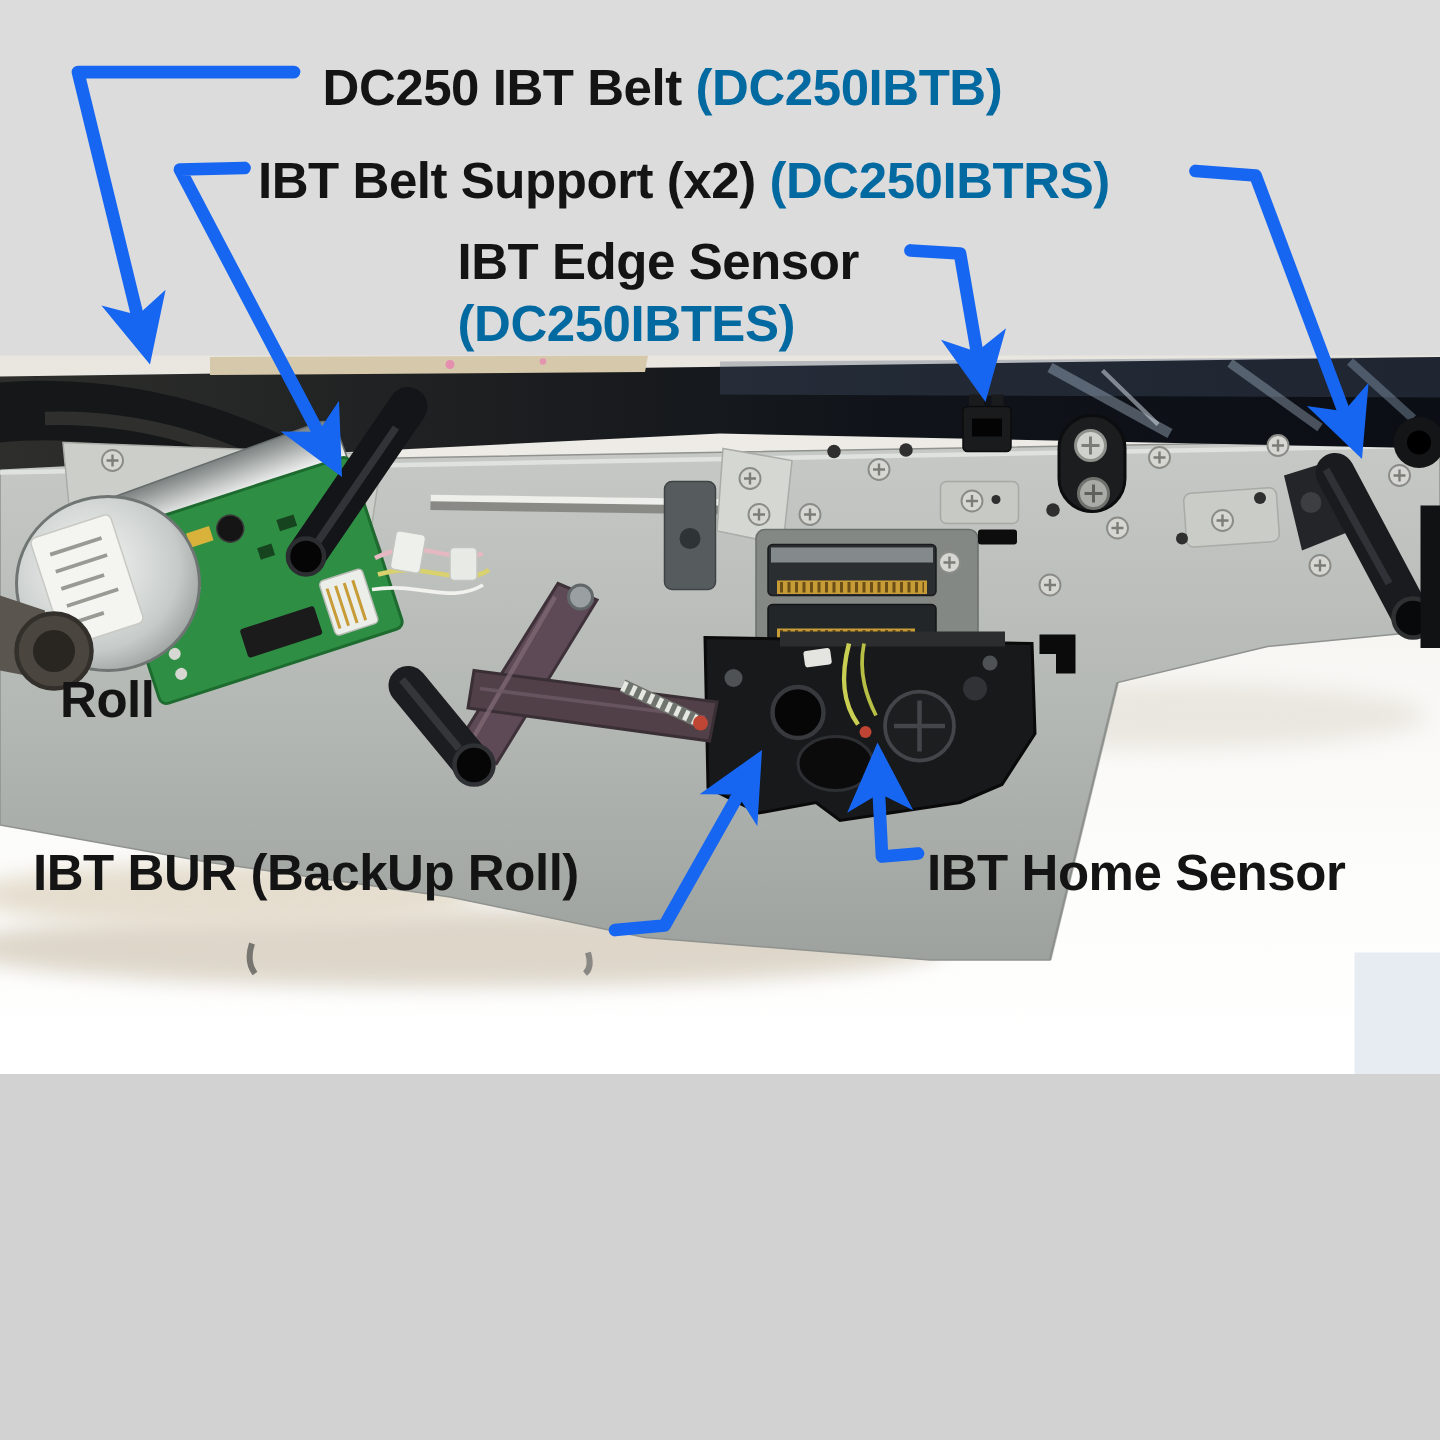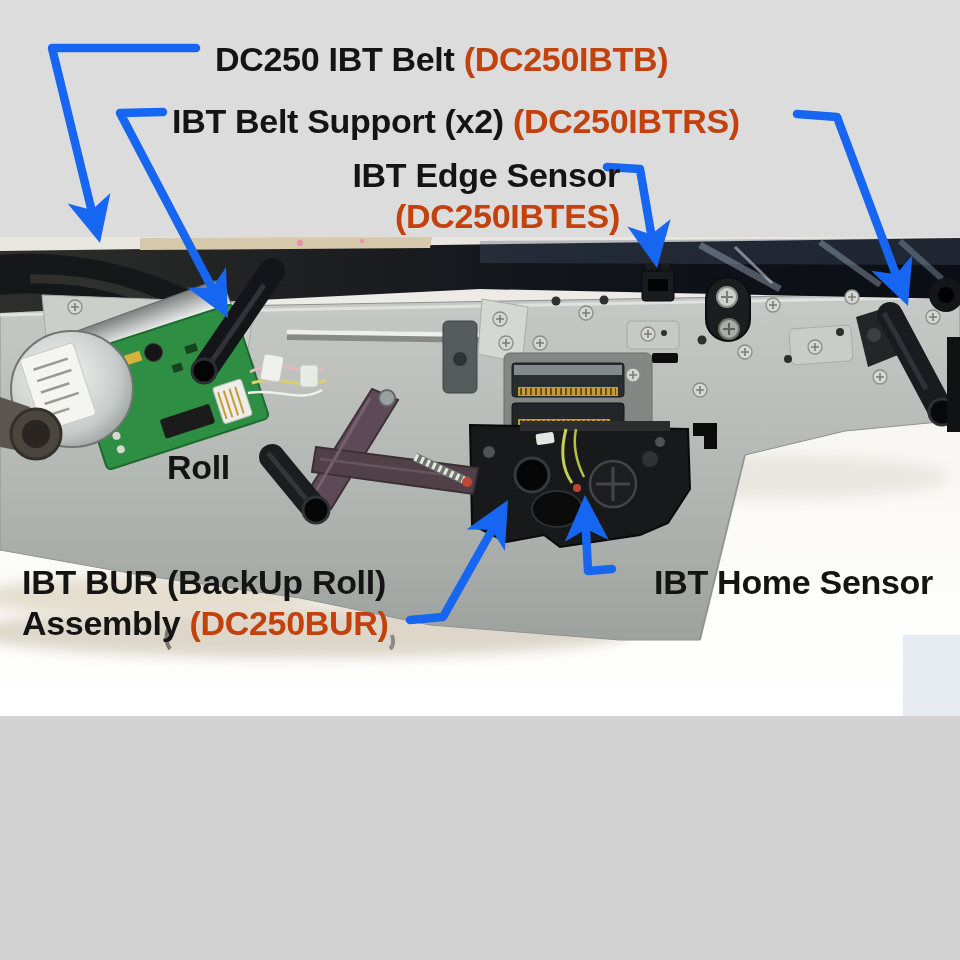--- a/index.html
+++ b/index.html
@@ -7,22 +7,22 @@
     width:960px;height:960px;position:relative;overflow:hidden;
     background:linear-gradient(180deg,#dcdcdc 0px,#dcdcdc 716px,#d2d2d2 716px,#d2d2d2 960px);
     font-family:"Liberation Sans","DejaVu Sans",sans-serif;
   }
   .photo-band{position:absolute;left:0;top:237px;width:960px;height:479px;
     background:linear-gradient(180deg,#e9e6e0 0%,#f7f6f3 40%,#fdfdfc 75%,#ffffff 100%);}
   .photo-band svg{position:absolute;left:0;top:0;}
   .overlay{position:absolute;left:0;top:0;width:960px;height:960px;pointer-events:none;}
   .label{position:absolute;font-weight:700;font-size:34px;line-height:41px;
     color:#141414;letter-spacing:-0.3px;white-space:nowrap;}
-  .code{color:#c2410c;}
-  .center{text-align:right;}
+  .code{color:#0369a1;}
+  .center{text-align:left;}
 </style>
 </head>
 <body>
 
 <div class="photo-band">
 <svg width="960" height="479" viewBox="0 0 960 479" preserveAspectRatio="none">
   <defs>
     <linearGradient id="chassisG" x1="0" y1="0" x2="0" y2="1">
       <stop offset="0" stop-color="#c6c9c5"></stop>
           <stop offset="0.55" stop-color="#b3b7b3"></stop>
@@ -297,21 +297,17 @@
   <div>IBT Edge Sensor</div>
   <div class="code">(DC250IBTES)</div>
 </div>
 
 <div class="label center" style="left:40px;top:447px;width:190px">
   <div>Roll</div>
 </div>
 
 <div class="label" style="left:22px;top:562px">
   <div>IBT BUR (BackUp Roll)</div>
-  <div>
-    <span>Assembly</span>
-    <span class="code">(DC250BUR)</span>
-  </div>
 </div>
 
 <div class="label center" style="left:618px;top:562px;width:315px">
   <div>IBT Home Sensor</div>
 </div>
 
 </body></html>

